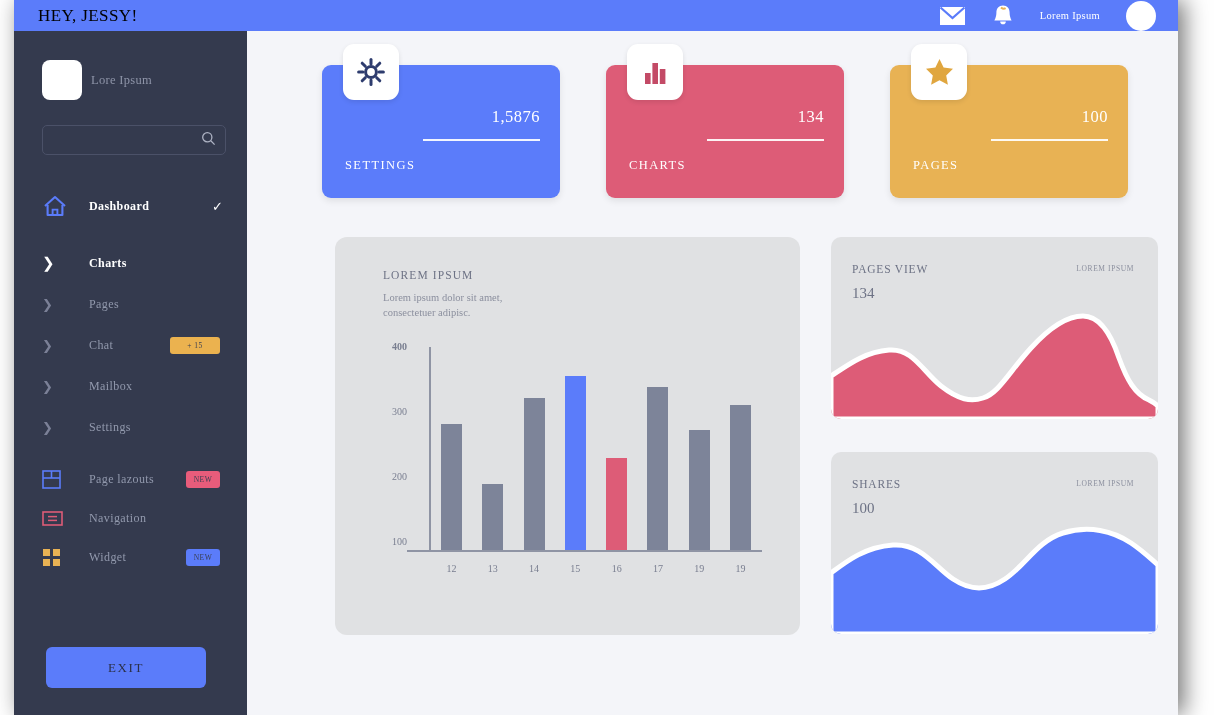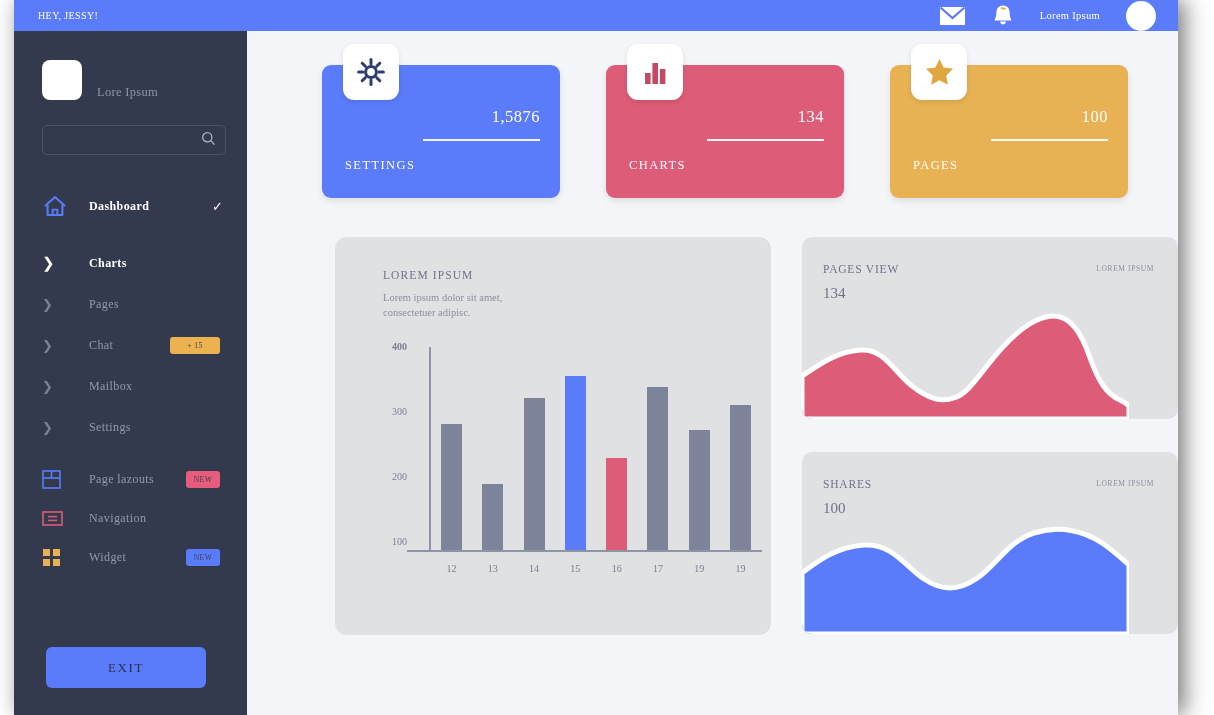--- a/index.html
+++ b/index.html
@@ -27,22 +27,22 @@
   .topbar {
     position: absolute;
     left: 0; top: 0;
     width: 1164px;
     height: 31px;
     background: #5b7cfa;
     display: flex;
     align-items: center;
   }
   .greeting {
-    color: #ffffff;
-    font-size: 10px;
+    color: #000000;
+    font-size: 17px;
     letter-spacing: 0.4px;
     margin-left: 24px;
     white-space: nowrap;
   }
   .topbar-right {
     margin-left: auto;
     display: flex;
     align-items: center;
     gap: 26px;
     padding-right: 22px;
@@ -63,22 +63,22 @@
   
   .sidebar {
     position: absolute;
     left: 0; top: 31px;
     width: 233px;
     height: 684px;
     background: #343a4e;
   }
   .brand {
     display: flex;
-    align-items: flex-end;
-    gap: 15px;
+    align-items: center;
+    gap: 9px;
     padding: 29px 0 0 28px;
   }
   .brand-logo {
     width: 40px; height: 40px;
     background: #ffffff;
     border-radius: 8px;
   }
   .brand-text {
     color: #8e94a8;
     font-size: 12.5px;
@@ -338,21 +338,21 @@
     color: #797e90;
     font-size: 10px;
   }
 
   .rightcol {
     display: flex;
     flex-direction: column;
     gap: 33px;
   }
   .areacard {
-    width: 376px;
+    width: 327px;
     height: 182px;
     background: #e0e1e3;
     border-radius: 10px;
     position: relative;
     overflow: hidden;
   }
   .ac-title {
     position: absolute;
     left: 21px; top: 26px;
     color: #6d7285;

